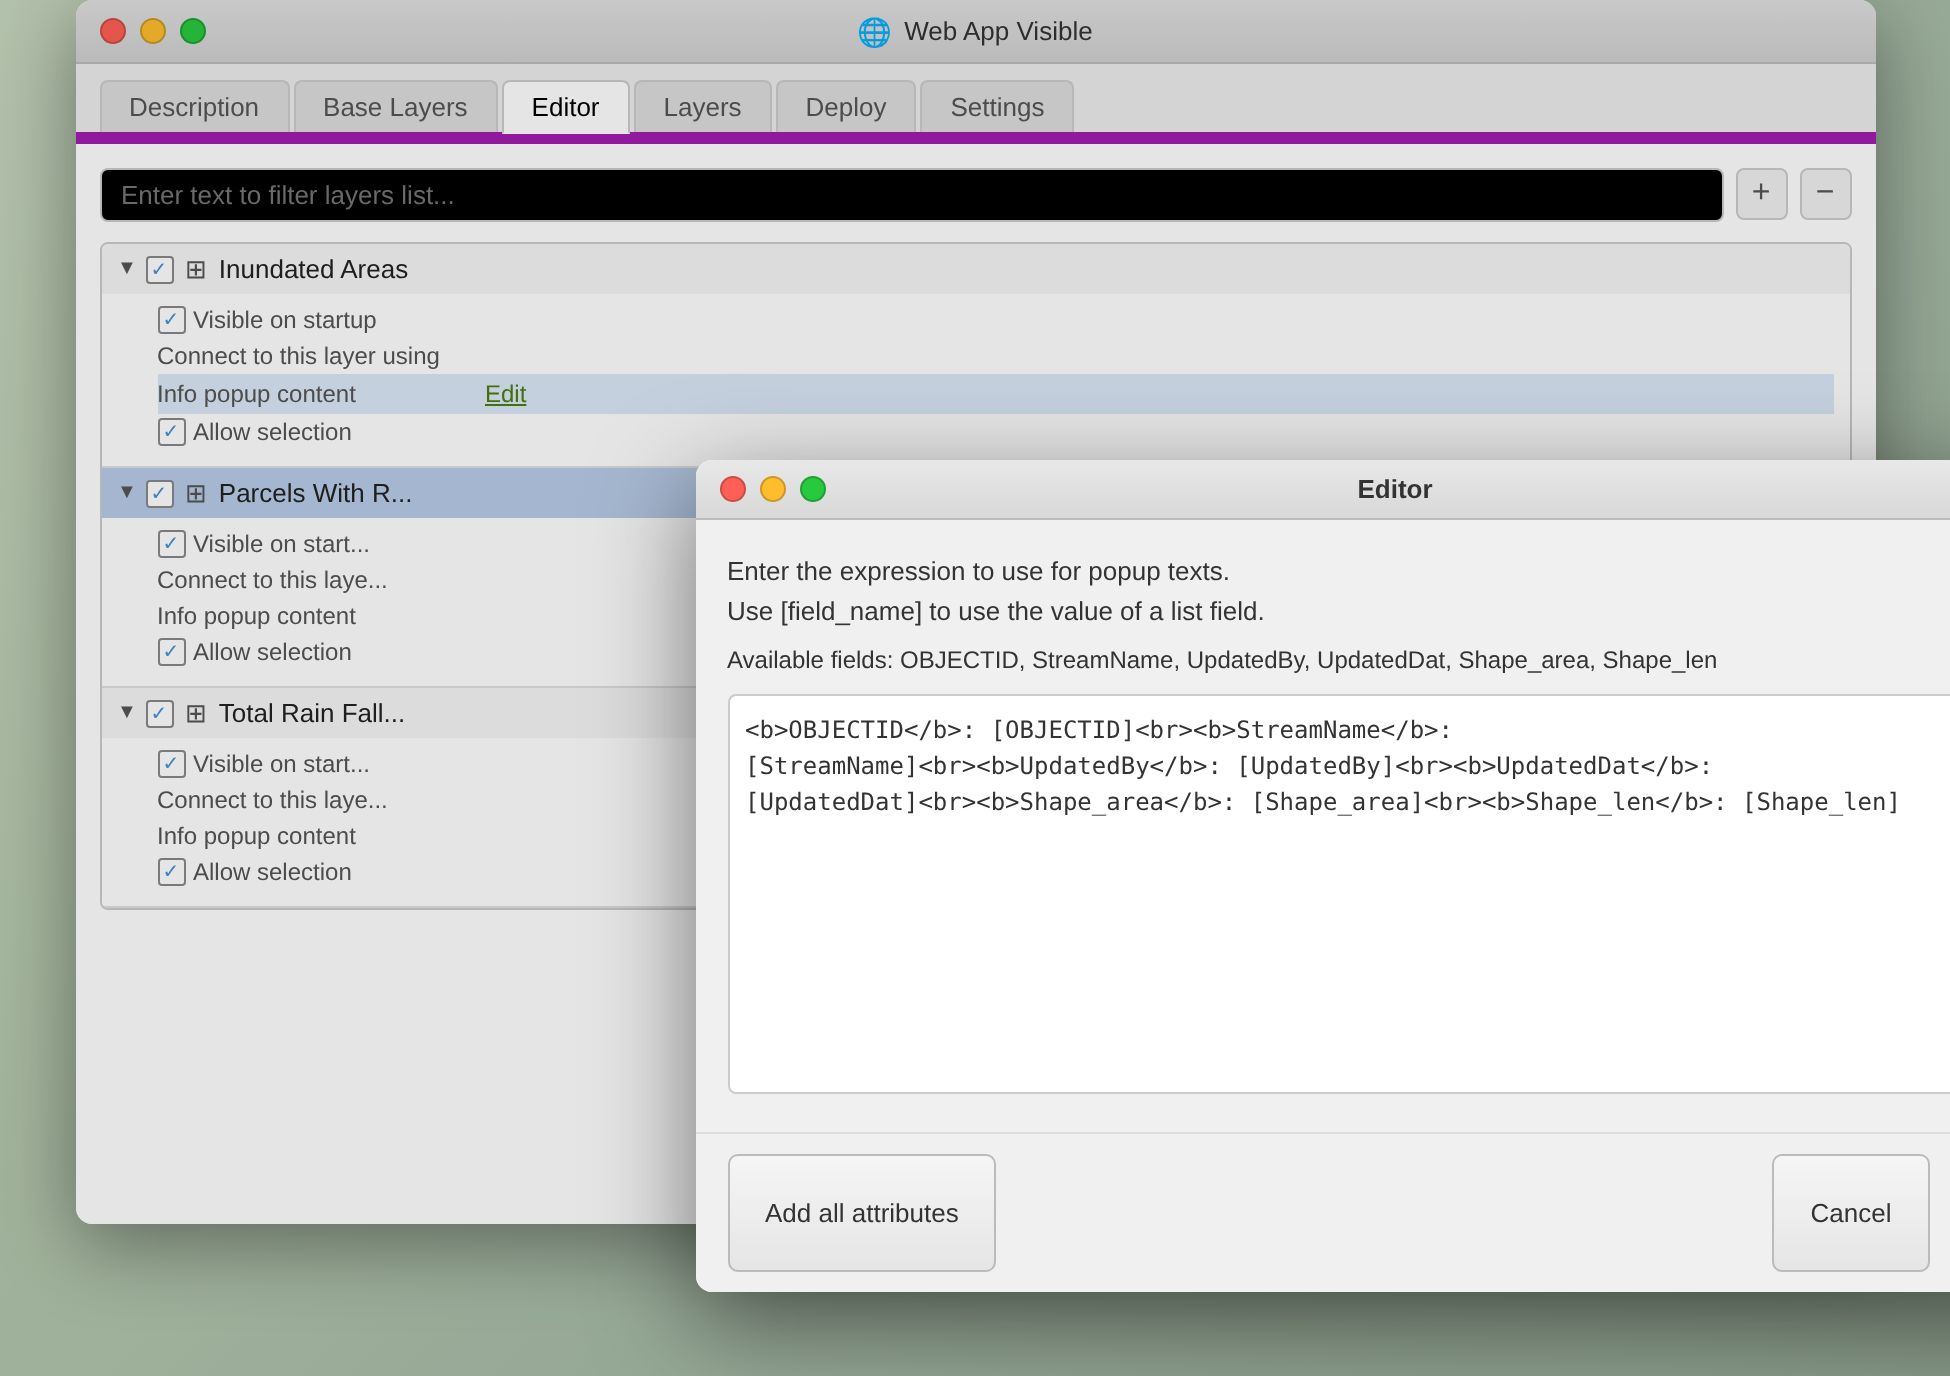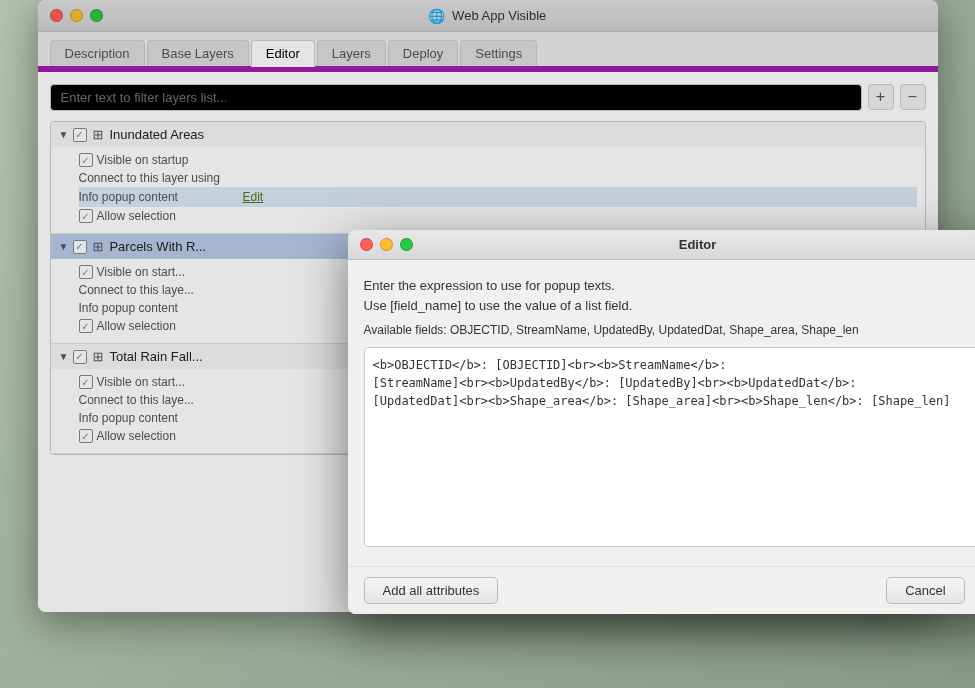--- a/index.html
+++ b/index.html
@@ -290,21 +290,21 @@
     .editor-footer {
       padding: 10px 16px;
       display: flex;
       justify-content: space-between;
       align-items: center;
       border-top: 1px solid #ddd;
       background: #f0f0f0;
     }
 
     .btn {
-      padding: 5px 18px;
+      padding: 21px 18px;
       border-radius: 5px;
       border: 1px solid #bbb;
       font-size: 13px;
       cursor: pointer;
       background: linear-gradient(to bottom, #f5f5f5, #e5e5e5);
       color: #333;
     }
     .btn.primary {
       background: linear-gradient(to bottom, #868686, #6e6e6e);
       color: #fff;

